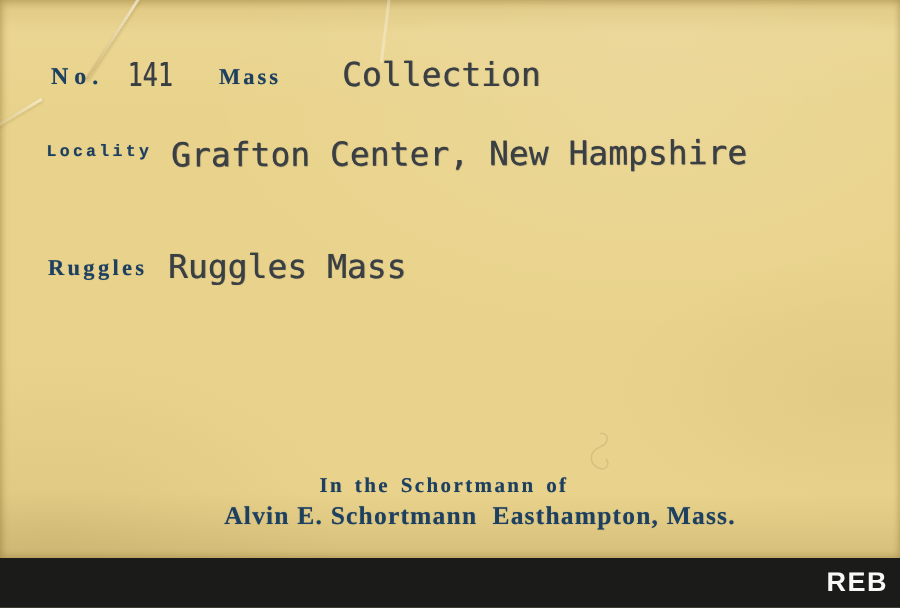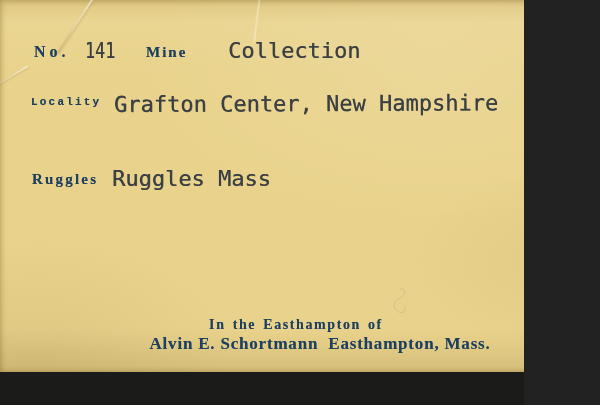--- a/index.html
+++ b/index.html
@@ -1,17 +1,17 @@
 <!DOCTYPE html>
 <html style="--card_bg: #e9d38c; --label_ink: #1e4060; --typewriter_ink: #3a3f44; --footer_bg: #1b1b19; --footer_text: #f8f8f8;"><head>
 <meta charset="utf-8">
 <style>
   html,body{margin:0;padding:0;background:#222;}
   .stage{
-    position:relative;width:524px;height:405px;overflow:hidden;
+    position:relative;width:600px;height:405px;overflow:hidden;
     font-family:"Liberation Serif", serif;
     background:var(--footer_bg,#1b1b19);
   }
   
   .card{
     position:absolute;left:0;top:0;width:600px;height:373px;
     background:
       radial-gradient(ellipse 420px 220px at 72% 18%, rgba(255,255,255,0.10), transparent 70%),
       radial-gradient(ellipse 300px 180px at 6% 95%, rgba(125,95,35,0.10), transparent 65%),
       radial-gradient(ellipse 260px 140px at 96% 70%, rgba(125,95,35,0.07), transparent 65%),
@@ -80,31 +80,31 @@
 
     <div class="crease crease-1"></div>
     <div class="crease crease-2"></div>
     <div class="crease crease-3"></div>
     <svg class="pencil-mark" viewBox="0 0 26 32">
       <path d="M14 3 C 20 2, 21 9, 14 12 C 7 15, 6 23, 13 26 C 18 28, 21 24, 18 20" fill="none" stroke="rgba(150,135,95,0.55)" stroke-width="1"></path>
     </svg>
 
     <span class="lbl lbl-no">No.</span>
     <span class="type val-no">141</span>
-    <span class="lbl lbl-name">Mine</span>
+    <span class="lbl lbl-name">Mass</span>
     <span class="type val-name">Collection</span>
 
     <span class="lbl lbl-locality">Locality</span>
     <span class="type val-locality">Grafton Center, New Hampshire</span>
 
     <span class="lbl lbl-remarks">Ruggles</span>
     <span class="type val-remarks">Ruggles Mass</span>
 
     <div class="collection">
-      <div class="col-line1">In the Easthampton of</div>
+      <div class="col-line1">In the Schortmann of</div>
       <div class="col-line2">Alvin E. Schortmann  Easthampton, Mass.</div>
     </div>
 
   </div>
 
   <div class="footer-bar">
     <span class="watermark">REB</span>
   </div>
 
 </div>

